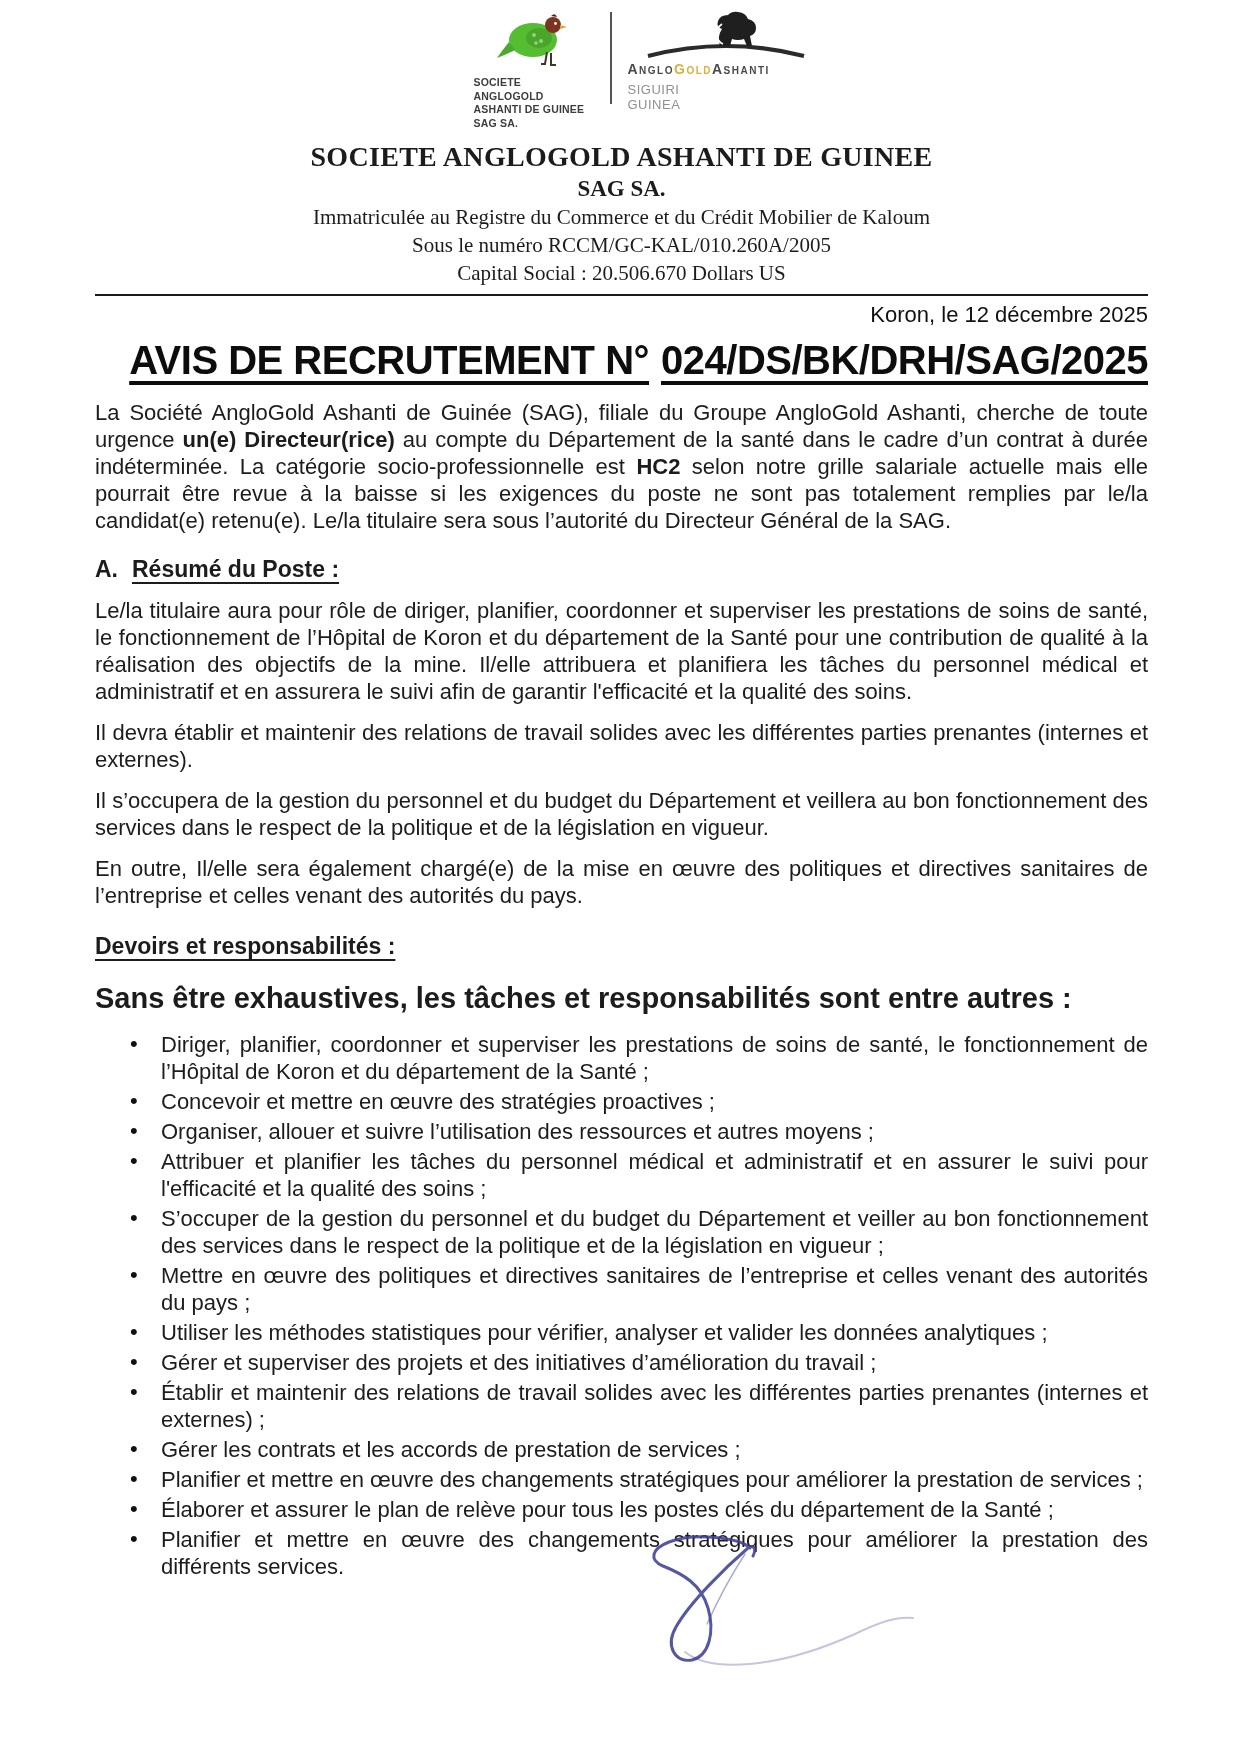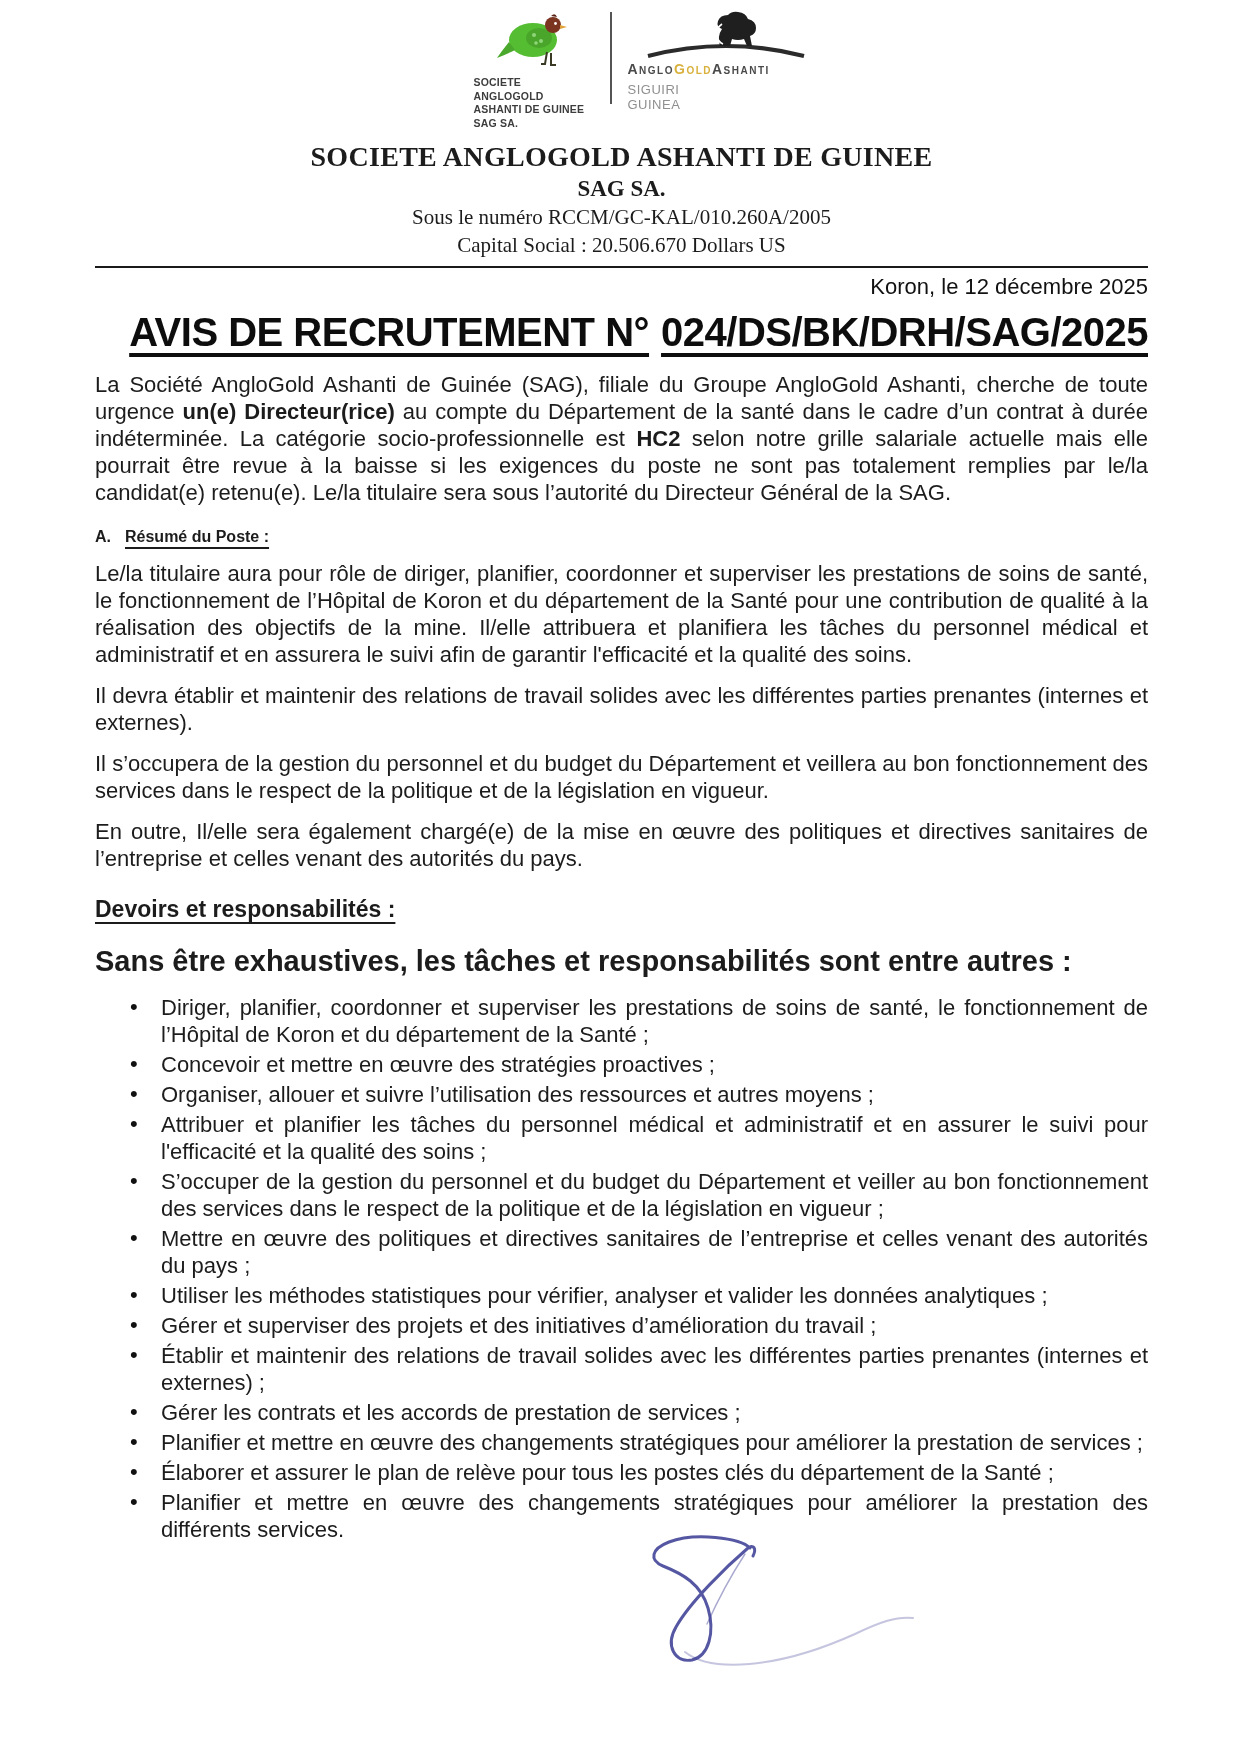--- a/index.html
+++ b/index.html
@@ -32,21 +32,21 @@
   .head-rule { border:0; border-top:2.5px solid #1a1a1a; margin:8px 0 0 0; }
   
   .date-line { text-align:right; font-size:22px; margin-top:6px; color:#111; }
   .doc-title { margin-top:10px; font-size:40px; font-weight:bold; letter-spacing:-.5px; color:#0d0d0d; white-space:nowrap;text-align:right; }
   .doc-title .u { text-decoration:underline; text-decoration-thickness:4px; text-underline-offset:7px; }
   .doc-title .t2 { margin-left:12px; }
   
   .body-par { font-size:22px; line-height:27px; text-align:justify; margin:14px 0 0 0; }
   .intro { margin-top:16px; }
   b.inb { font-weight:bold; }
-  .sec-a { margin-top:22px; font-size:16px; font-weight:bold; }
+  .sec-a { margin-top:22px; font-size:23px; font-weight:bold; }
   .sec-a .lbl { margin-right:14px; }
   .sec-a .u { text-decoration:underline; text-decoration-thickness:2px; text-underline-offset:5px; }
   .duties-head { margin-top:24px; font-size:23px; font-weight:bold; text-decoration:underline; text-decoration-thickness:2px; text-underline-offset:5px; }
   .duties-intro { margin-top:22px; font-size:29px; font-weight:bold; }
   ul.duties { margin:16px 0 0 0; padding:0 0 0 66px; list-style:none; }
   ul.duties li { position:relative; font-size:22px; line-height:27px; text-align:justify; margin:0 0 3px 0; }
   ul.duties li::before { content:"\2022"; position:absolute; left:-31px; top:-1px; font-size:22px; color:#111; }
   
   .signature { position:absolute; top:1532px; left:545px; }
 </style>
@@ -87,20 +87,21 @@
       <div class="logo-right-caption">
         <div>SIGUIRI</div>
         <div>GUINEA</div>
       </div>
     </div>
   </div>
 
   <div class="head-center">
     <div class="company-name">SOCIETE ANGLOGOLD ASHANTI DE GUINEE</div>
     <div class="company-short">SAG SA.</div>
+    <div class="reg-line">Immatriculée au Registre du Commerce et du Crédit Mobilier de Kaloum</div>
     <div class="reg-line">Sous le numéro RCCM/GC-KAL/010.260A/2005</div>
     <div class="reg-line">Capital Social : 20.506.670 Dollars US</div>
   </div>
   <hr class="head-rule">
 
   <div class="date-line">Koron, le 12 décembre 2025</div>
 
   <div class="doc-title"><span class="u">AVIS DE RECRUTEMENT N°</span><span class="u t2">024/DS/BK/DRH/SAG/2025</span></div>
 
   <p class="body-par intro"><span>La Société AngloGold Ashanti de Guinée (SAG), filiale du Groupe AngloGold Ashanti, cherche de toute urgence </span><b class="inb">un(e) Directeur(rice)</b><span> au compte du Département de la santé dans le cadre d’un contrat à durée indéterminée. La catégorie socio-professionnelle est </span><b class="inb">HC2</b><span> selon notre grille salariale actuelle mais elle pourrait être revue à la baisse si les exigences du poste ne sont pas totalement remplies par le/la candidat(e) retenu(e). Le/la titulaire sera sous l’autorité du Directeur Général de la SAG.</span></p>

